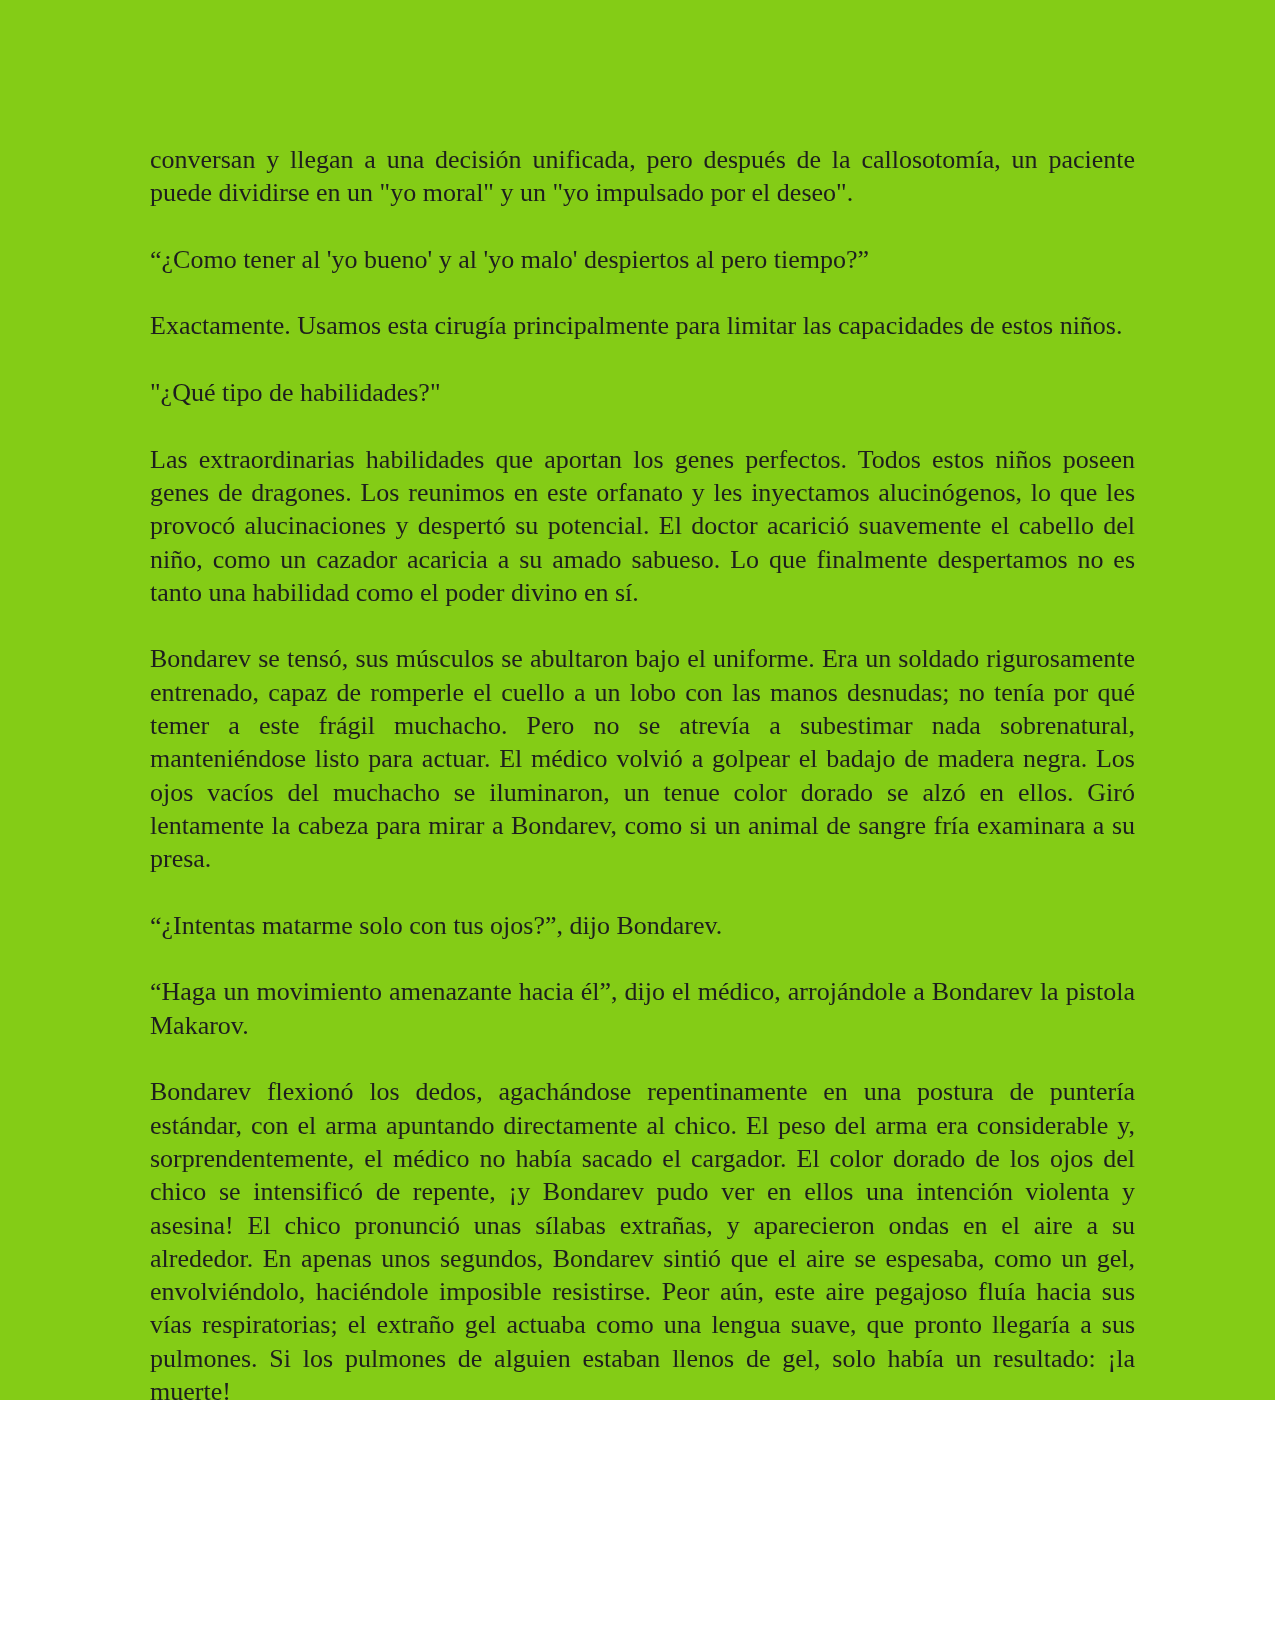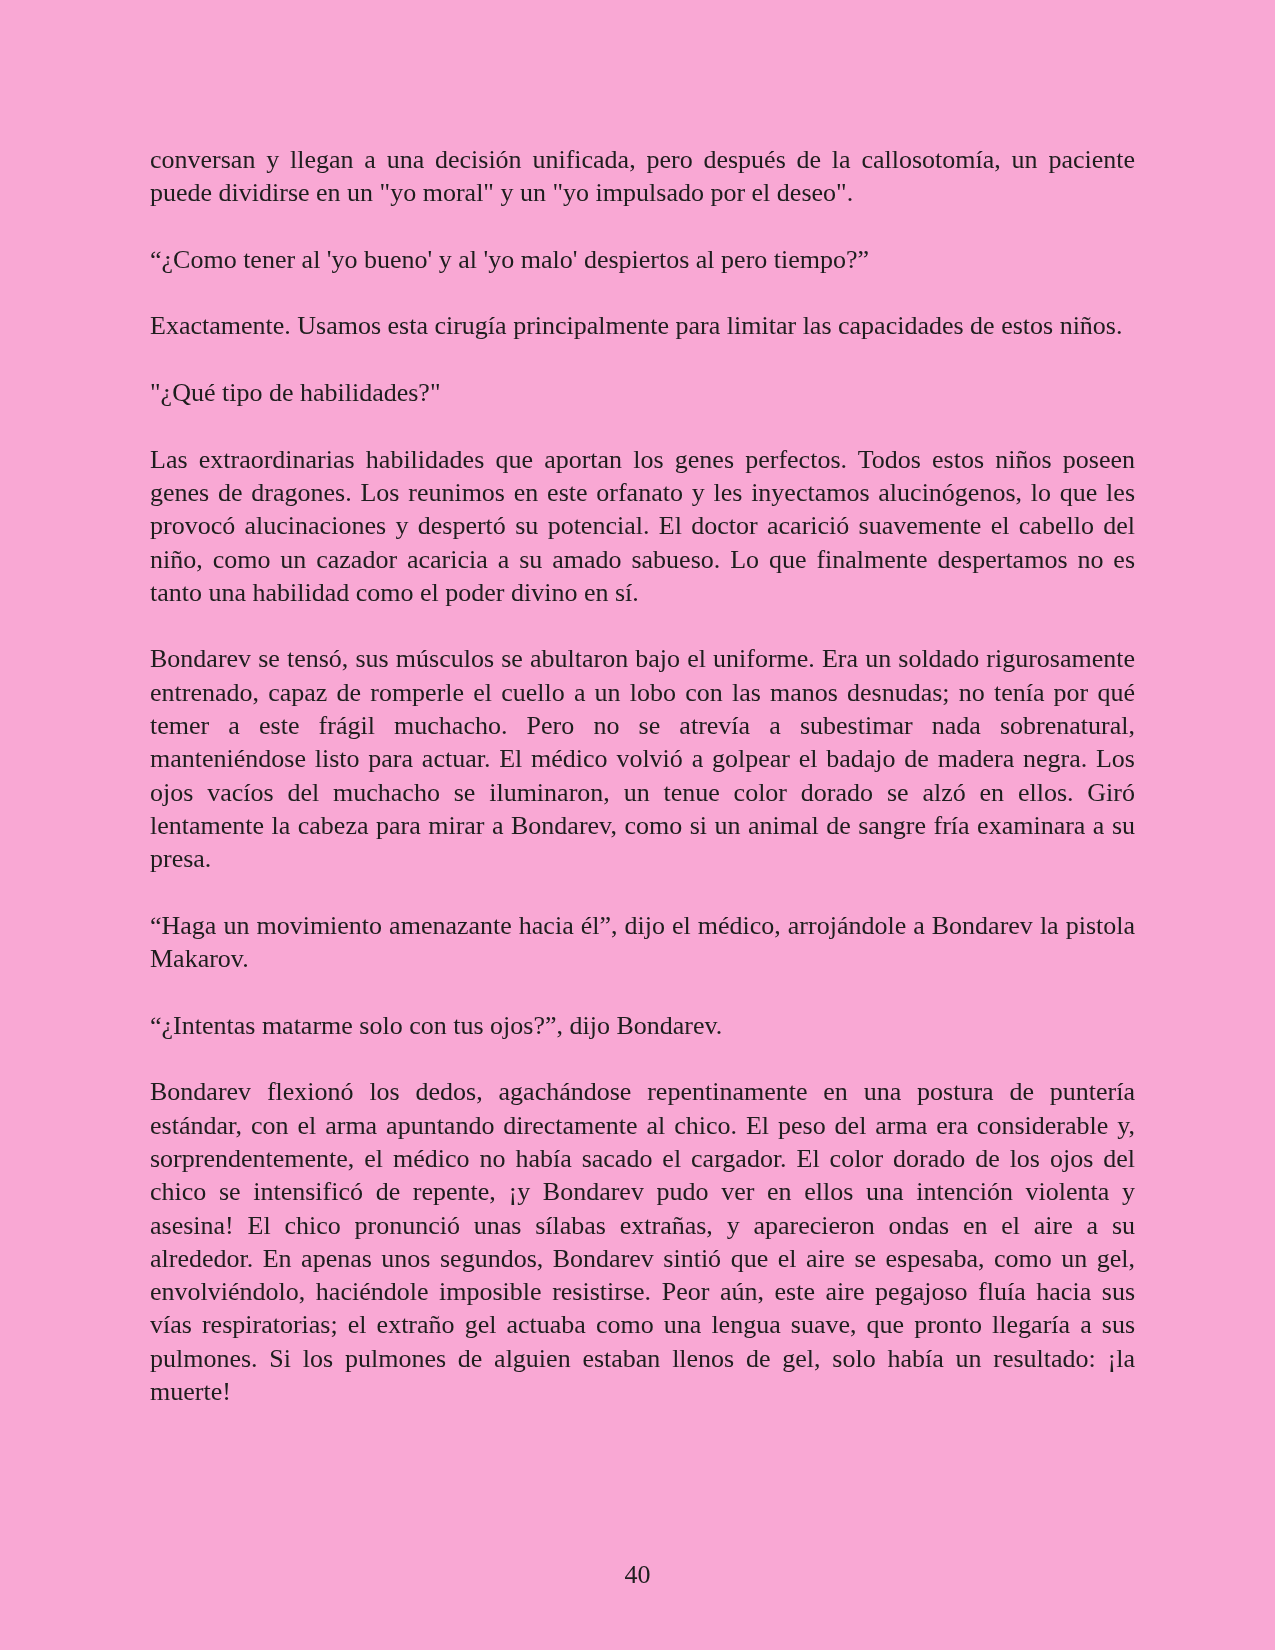--- a/index.html
+++ b/index.html
@@ -3,22 +3,22 @@
 <meta charset="utf-8">
 <style>
   html, body {
     margin: 0;
     padding: 0;
     background: #ffffff;
   }
   .page {
     position: relative;
     width: 1275px;
-    height: 1650px;
-    background: #f9a8d4;
+    height: 1400px;
+    background: #84cc16;
     overflow: hidden;
     font-family: "Liberation Serif", "DejaVu Serif", serif;
     color: #1e1e1e;
   }
   .content {
     position: absolute;
     left: 150px;
     top: 143px;
     width: 985px;
     font-size: 26px;
@@ -48,18 +48,18 @@
 <body>
 
 <div class="page">
   <div class="content">
     <p>conversan y llegan a una decisión unificada, pero después de la callosotomía, un paciente puede dividirse en un "yo moral" y un "yo impulsado por el deseo".</p>
     <p>“¿Como tener al 'yo bueno' y al 'yo malo' despiertos al pero tiempo?”</p>
     <p>Exactamente. Usamos esta cirugía principalmente para limitar las capacidades de estos niños.</p>
     <p>"¿Qué tipo de habilidades?"</p>
     <p>Las extraordinarias habilidades que aportan los genes perfectos. Todos estos niños poseen genes de dragones. Los reunimos en este orfanato y les inyectamos alucinógenos, lo que les provocó alucinaciones y despertó su potencial. El doctor acarició suavemente el cabello del niño, como un cazador acaricia a su amado sabueso. Lo que finalmente despertamos no es tanto una habilidad como el poder divino en sí.</p>
     <p>Bondarev se tensó, sus músculos se abultaron bajo el uniforme. Era un soldado rigurosamente entrenado, capaz de romperle el cuello a un lobo con las manos desnudas; no tenía por qué temer a este frágil muchacho. Pero no se atrevía a subestimar nada sobrenatural, manteniéndose listo para actuar. El médico volvió a golpear el badajo de madera negra. Los ojos vacíos del muchacho se iluminaron, un tenue color dorado se alzó en ellos. Giró lentamente la cabeza para mirar a Bondarev, como si un animal de sangre fría examinara a su presa.</p>
+    <p>“¿Intentas matarme solo con tus ojos?”, dijo Bondarev.</p>
     <p>“Haga un movimiento amenazante hacia él”, dijo el médico, arrojándole a Bondarev la pistola Makarov.</p>
-    <p>“¿Intentas matarme solo con tus ojos?”, dijo Bondarev.</p>
     <p>Bondarev flexionó los dedos, agachándose repentinamente en una postura de puntería estándar, con el arma apuntando directamente al chico. El peso del arma era considerable y, sorprendentemente, el médico no había sacado el cargador. El color dorado de los ojos del chico se intensificó de repente, ¡y Bondarev pudo ver en ellos una intención violenta y asesina! El chico pronunció unas sílabas extrañas, y aparecieron ondas en el aire a su alrededor. En apenas unos segundos, Bondarev sintió que el aire se espesaba, como un gel, envolviéndolo, haciéndole imposible resistirse. Peor aún, este aire pegajoso fluía hacia sus vías respiratorias; el extraño gel actuaba como una lengua suave, que pronto llegaría a sus pulmones. Si los pulmones de alguien estaban llenos de gel, solo había un resultado: ¡la muerte!</p>
   </div>
   <div class="footer">40</div>
 </div>
 
 </body></html>

